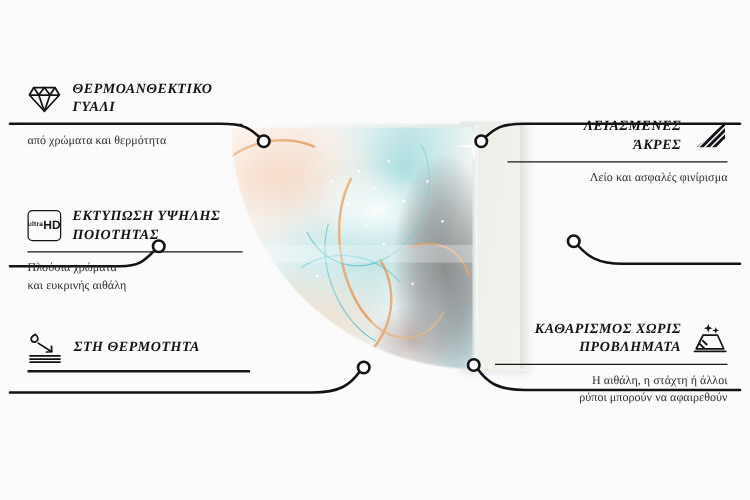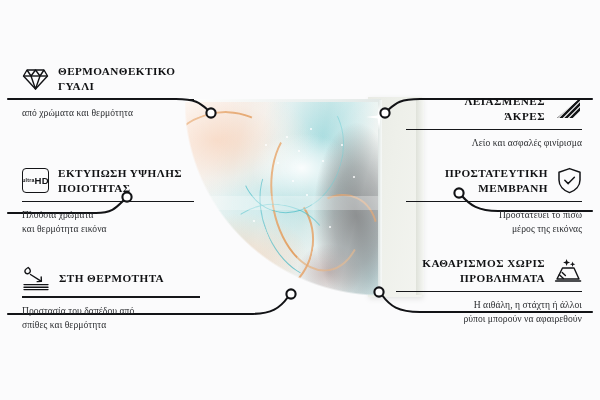--- a/index.html
+++ b/index.html
@@ -77,21 +77,21 @@
   .sparkle{position:absolute;left:366px;top:104px;width:26px;height:26px;pointer-events:none;}
 
   
   .connectors{position:absolute;left:0;top:0;width:600px;height:400px;}
 
   
   .feature{position:absolute;}
   .feat-head{display:flex;align-items:center;gap:9px;}
   .feat-title{
     font-size:11.2px;font-weight:700;letter-spacing:.45px;color:#111214;
-    line-height:1.33;text-transform:uppercase;
+    line-height:1.33;text-transform:uppercase;font-style:italic;
   }
   .feat-rule{height:1.5px;background:#16171a;margin:5px 0 6px;}
   .feat-body{
     font-size:9.6px;color:#2b2d30;line-height:1.46;letter-spacing:.05px;
   }
   .feat-left .feat-head{justify-content:flex-start;}
   .feat-left .feat-title,.feat-left .feat-body{text-align:left;}
   .feat-right .feat-head{justify-content:flex-end;flex-direction:row;}
   .feat-right .feat-title,.feat-right .feat-body{text-align:right;}
 
@@ -205,45 +205,41 @@
         <span class="h">HD</span>
       </div>
       <div class="feat-title">
         <div>ΕΚΤΥΠΩΣΗ ΥΨΗΛΗΣ</div>
         <div>ΠΟΙΟΤΗΤΑΣ</div>
       </div>
     </div>
     <div class="feat-rule"></div>
     <div class="feat-body">
       <div>Πλούσια χρώματα</div>
-      <div>και θερμότητα εικόνα</div>
+      <div>και ευκρινής αιθάλη</div>
     </div>
   </div>
 
   <div class="feature feat-left f3">
     <div class="feat-head">
       <svg class="icon" width="28" height="25" viewBox="0 0 28 25">
         <g fill="none" stroke="#121316" stroke-width="1.4" stroke-linecap="round" stroke-linejoin="round">
           <path d="M6.2 1.5 C8.6 3.4 8.8 5.4 7.6 6.8 C6.4 8.2 4 7.9 3.2 6.4 C2.4 4.9 3.6 3 6.2 1.5 Z"></path>
           <path d="M8.5 8.5 L19 15.2"></path>
           <path d="M15.2 15.6 L19.4 15.4 L19.2 11"></path>
           <path d="M2 18.6 H26"></path>
           <path d="M2 21.2 H26"></path>
           <path d="M2 23.6 H26"></path>
         </g>
       </svg>
       <div class="feat-title">
         <div>ΣΤΗ ΘΕΡΜΟΤΗΤΑ</div>
       </div>
     </div>
     <div class="feat-rule"></div>
-    <div class="feat-body">
-      <div>Προστασία του δαπέδου από</div>
-      <div>σπίθες και θερμότητα</div>
-    </div>
   </div>
 
   <div class="feature feat-right f4">
     <div class="feat-head">
       <div class="feat-title">
         <div>ΛΕΙΑΣΜΕΝΕΣ</div>
         <div>ΆΚΡΕΣ</div>
       </div>
       <svg class="icon" width="28" height="24" viewBox="0 0 28 24">
         <defs>
@@ -259,39 +255,20 @@
           <path d="M16 22 L38 0"></path>
         </g>
       </svg>
     </div>
     <div class="feat-rule"></div>
     <div class="feat-body">
       <div>Λείο και ασφαλές φινίρισμα</div>
     </div>
   </div>
 
-  <div class="feature feat-right f5">
-    <div class="feat-head">
-      <div class="feat-title">
-        <div>ΠΡΟΣΤΑΤΕΥΤΙΚΗ</div>
-        <div>ΜΕΜΒΡΑΝΗ</div>
-      </div>
-      <svg class="icon" width="25" height="27" viewBox="0 0 25 27">
-        <g fill="none" stroke="#121316" stroke-width="1.5" stroke-linecap="round" stroke-linejoin="round">
-          <path d="M12.5 1.6 L23 5.2 V13 C23 19 18.4 23.6 12.5 25.6 C6.6 23.6 2 19 2 13 V5.2 Z"></path>
-          <path d="M7.8 13.2 L11.2 16.6 L17.4 10.2"></path>
-        </g>
-      </svg>
-    </div>
-    <div class="feat-rule"></div>
-    <div class="feat-body">
-      <div>Προστατεύει το πίσω</div>
-      <div>μέρος της εικόνας</div>
-    </div>
-  </div>
 
   <div class="feature feat-right f6">
     <div class="feat-head">
       <div class="feat-title">
         <div>ΚΑΘΑΡΙΣΜΟΣ ΧΩΡΙΣ</div>
         <div>ΠΡΟΒΛΗΜΑΤΑ</div>
       </div>
       <svg class="icon" width="28" height="25" viewBox="0 0 28 25">
         <g fill="none" stroke="#121316" stroke-width="1.4" stroke-linecap="round" stroke-linejoin="round">
           <path d="M3 21 L8.5 10 H20 L25 21 Z"></path>

